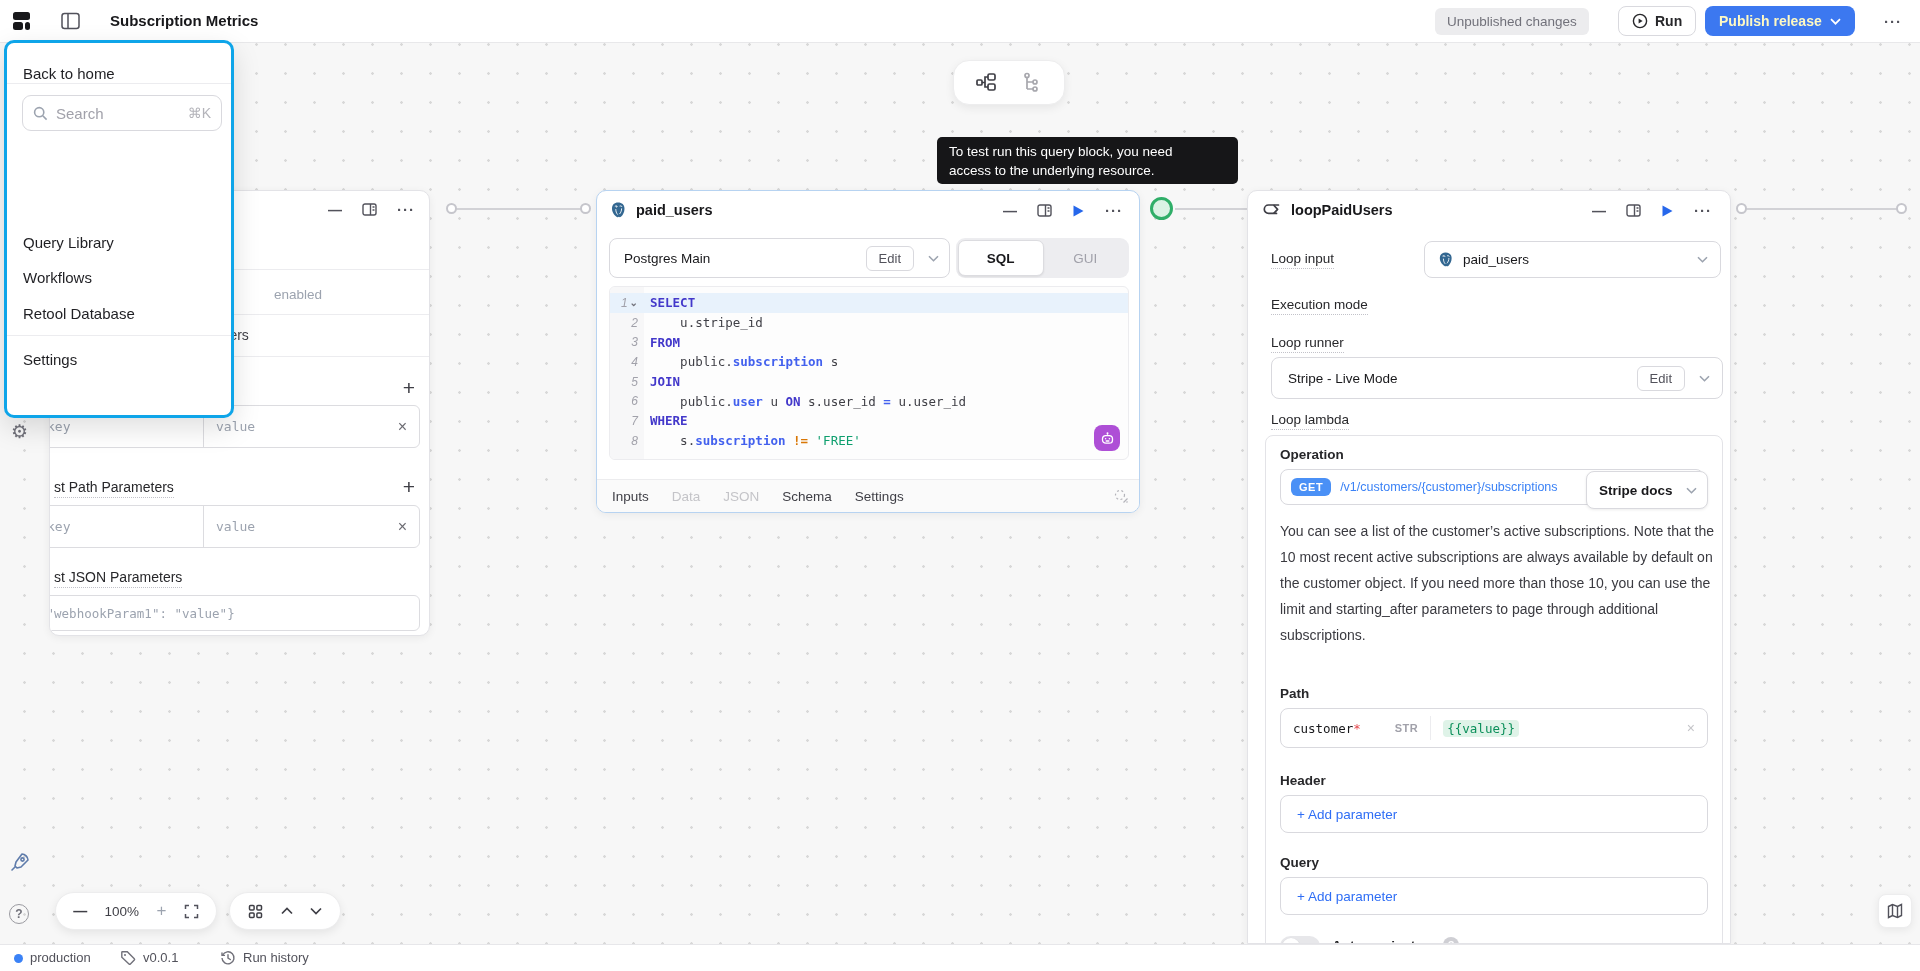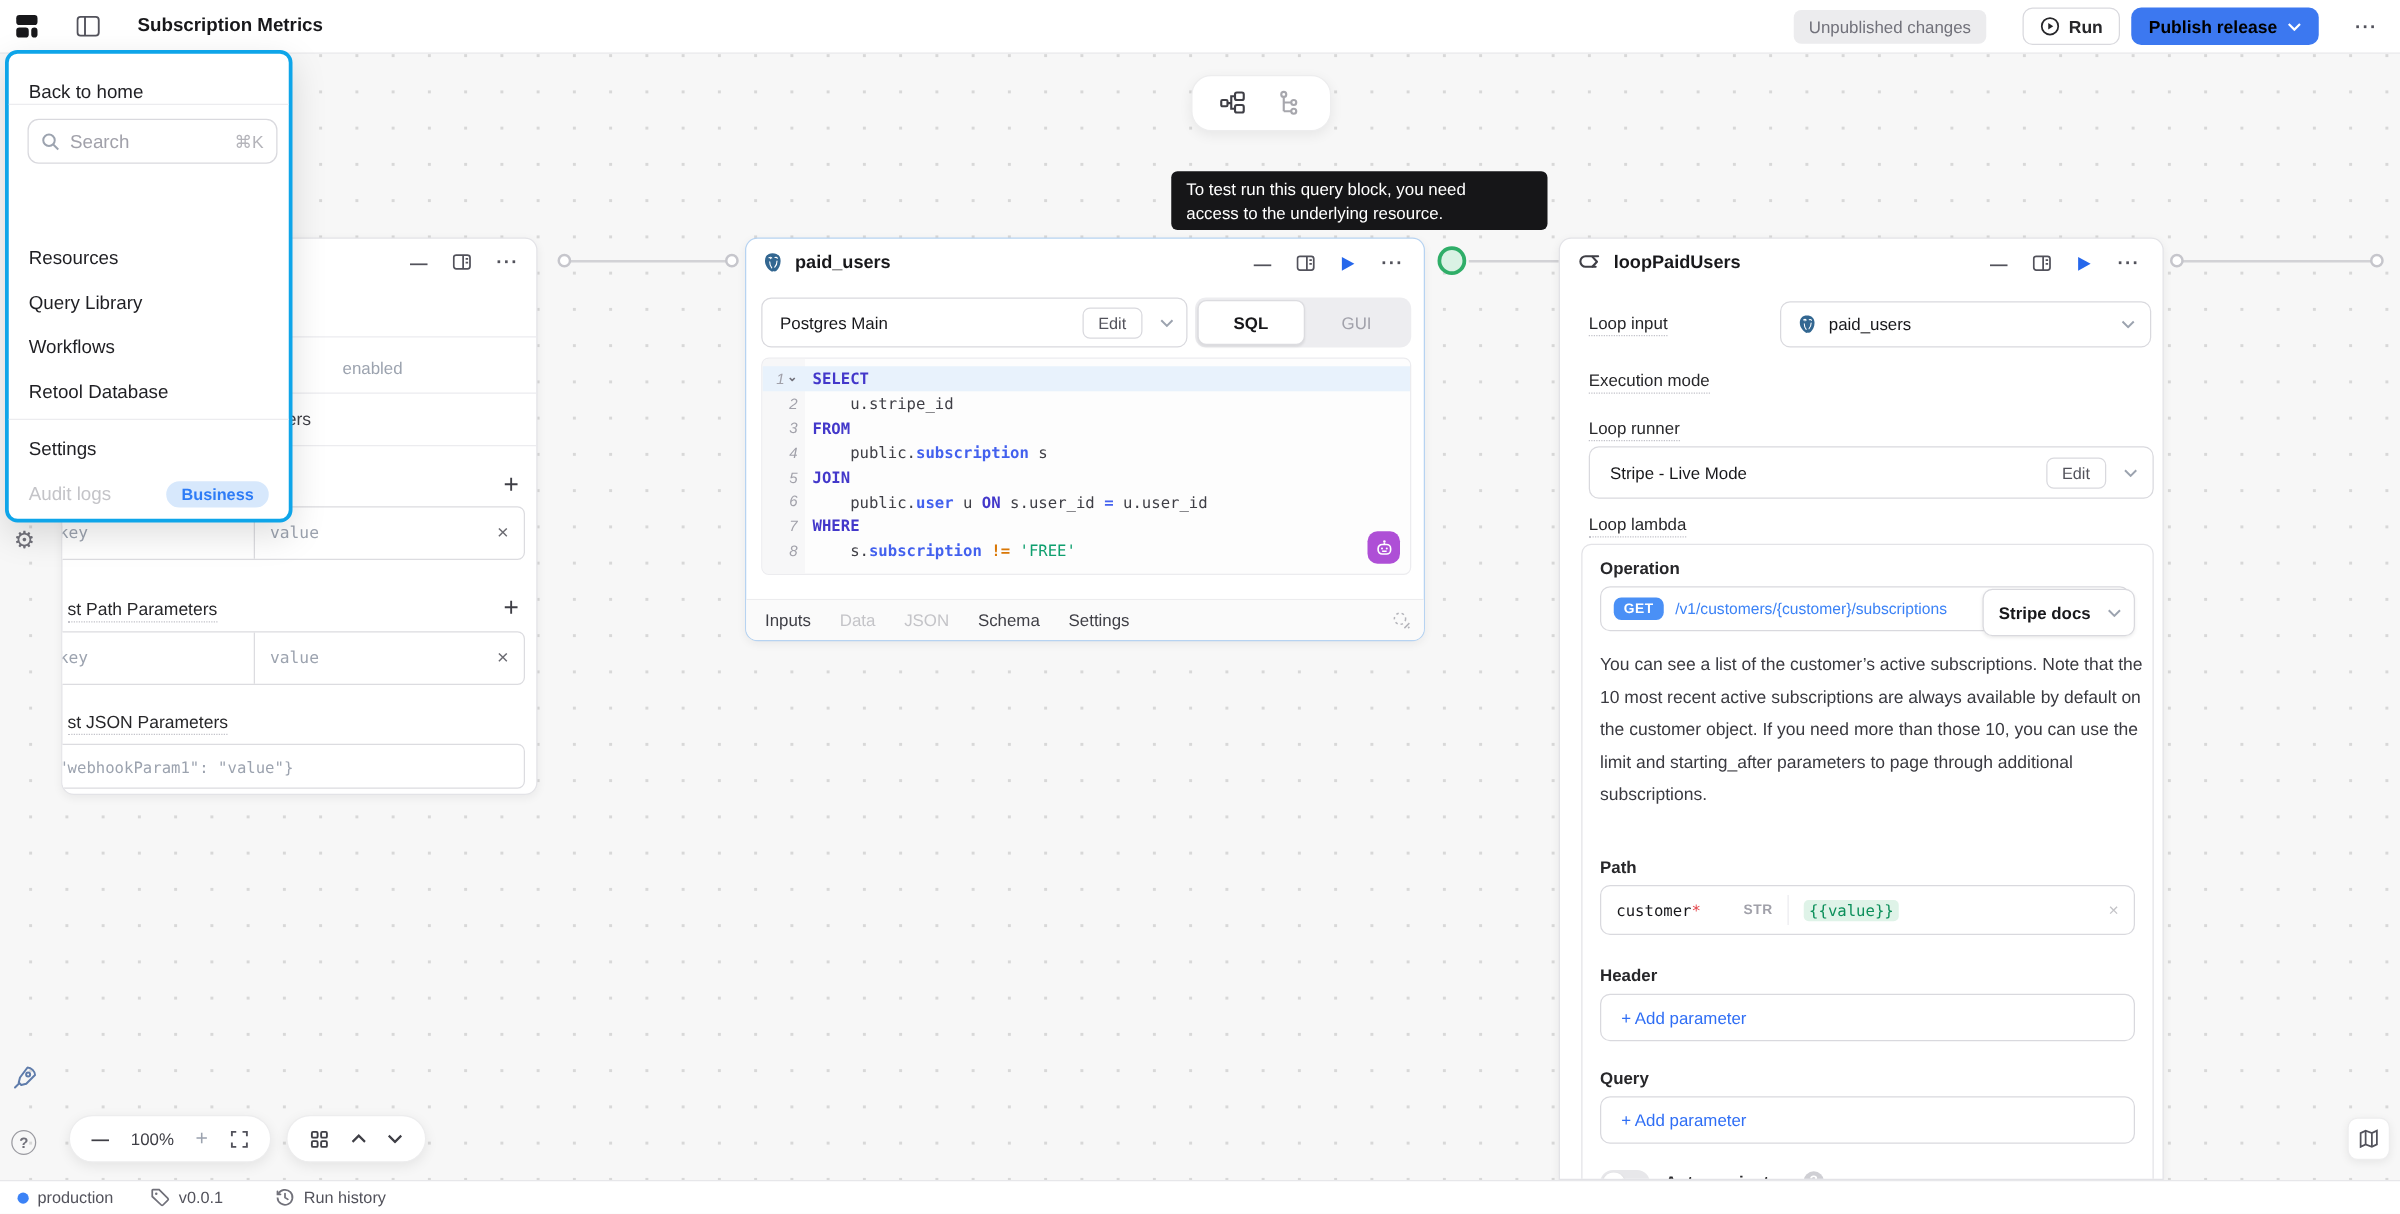--- a/index.html
+++ b/index.html
@@ -5,21 +5,21 @@
   * { margin:0; padding:0; box-sizing:border-box; }
   html,body { width:1920px; height:971px; overflow:hidden; font-family:"Liberation Sans",sans-serif; background:#f7f7f7; }
   .abs { position:absolute; }
   svg { display:block; }
 
   
   #topbar { position:absolute; left:0; top:0; width:1920px; height:43px; background:#fff; border-bottom:1px solid #e8e8ea; z-index:40; }
   .tb-title { font-size:15px; font-weight:700; color:#18181b; }
   .pill-gray { background:#ececee; color:#71717a; font-size:13.5px; border-radius:6px; padding:6px 12px; }
   .btn-run { display:flex; align-items:center; gap:7px; background:#fff; border:1px solid #d9d9de; border-radius:8px; height:30px; padding:0 13px; font-size:14px; font-weight:600; color:#27272a; }
-  .btn-publish { display:flex; align-items:center; gap:8px; background:#3c78f0; border:none; border-radius:8px; height:30px; padding:0 14px; font-size:14px; font-weight:600; color:#000000; }
+  .btn-publish { display:flex; align-items:center; gap:8px; background:#3c78f0; border:none; border-radius:8px; height:30px; padding:0 14px; font-size:14px; font-weight:600; color:#fef9c3; }
   .dots { color:#52525b; font-size:15px; font-weight:700; letter-spacing:1px; }
 
   
   #canvas { position:absolute; left:0; top:43px; width:1920px; height:901px; background-color:#f7f7f7;
     background-image:radial-gradient(circle,#d8d8d8 1.3px,transparent 1.45px); background-size:29px 29px; background-position:10px 16px; }
 
   
   #menu { position:absolute; left:4px; top:40px; width:230px; height:378px; background:#fff; border:3px solid #0ea5e9; border-radius:10px;
     box-shadow:0 10px 28px rgba(0,0,0,.13); z-index:60; }
   .menu-item { position:absolute; left:0; width:100%; height:34px; display:flex; align-items:center; padding:0 16px; font-size:15px; color:#1f1f23; gap:10px; }
@@ -174,40 +174,33 @@
   <div class="search-box">
     <span>
       <svg width="15" height="15" viewBox="0 0 15 15" fill="none" stroke="#9ca3af" stroke-width="1.6">
           <circle cx="6.2" cy="6.2" r="4.6"></circle>
           <path d="M9.8 9.8L13.6 13.6"></path>
         </svg>
     </span>
     <input placeholder="Search" style="">
     <span class="kbd">⌘K</span>
   </div>
-  <div class="menu-item" style="top:146px;">
-      <span>Resources</span>
-    </div>
   <div class="menu-item" style="top:182px;">
       <span>Query Library</span>
     </div>
   <div class="menu-item" style="top:217px;">
       <span>Workflows</span>
     </div>
   <div class="menu-item" style="top:253px;">
       <span>Retool Database</span>
     </div>
   <div class="menu-div" style="top:292px;"></div>
   <div class="menu-item" style="top:299px;">
       <span>Settings</span>
     </div>
-  <div class="menu-item" style="top:335px; color:#c4c4c8;">
-    <span>Audit logs</span>
-      <span class="badge-biz">Business</span>
-  </div>
 </div>
 
 <div class="pane" style="left:596px; top:190px; width:544px; height:323px; border:1.5px solid #b7d3f1; z-index:12;">
   <div class="abs" style="left:12px; top:10px; display:flex; align-items:center; gap:9px;">
     <span>
       <svg width="18" height="18" viewBox="0 0 18 18">
           <path d="M9 1.5c4 0 6.5 2.2 6.5 6.2 0 3.4-1.6 6.3-3.3 7.8-.8.7-1.7.9-2.3.3-.4.5-1.4.6-2 .1-1.9-1.3-4.9-4-4.9-8.2C3 3.7 5.4 1.5 9 1.5z" fill="#336791"></path>
           <path d="M6.2 5.2c.8-.5 1.8-.4 2.2.2M11 5c.8-.3 1.6 0 1.9.6M6.8 8.5c0 1.8.6 3.6 1.6 4.8M12.6 7.8c0 2-.8 3.8-1.8 4.9" stroke="#fff" stroke-width=".9" fill="none" stroke-linecap="round"></path>
           <circle cx="7.4" cy="5.9" r=".55" fill="#fff"></circle>
         </svg>

